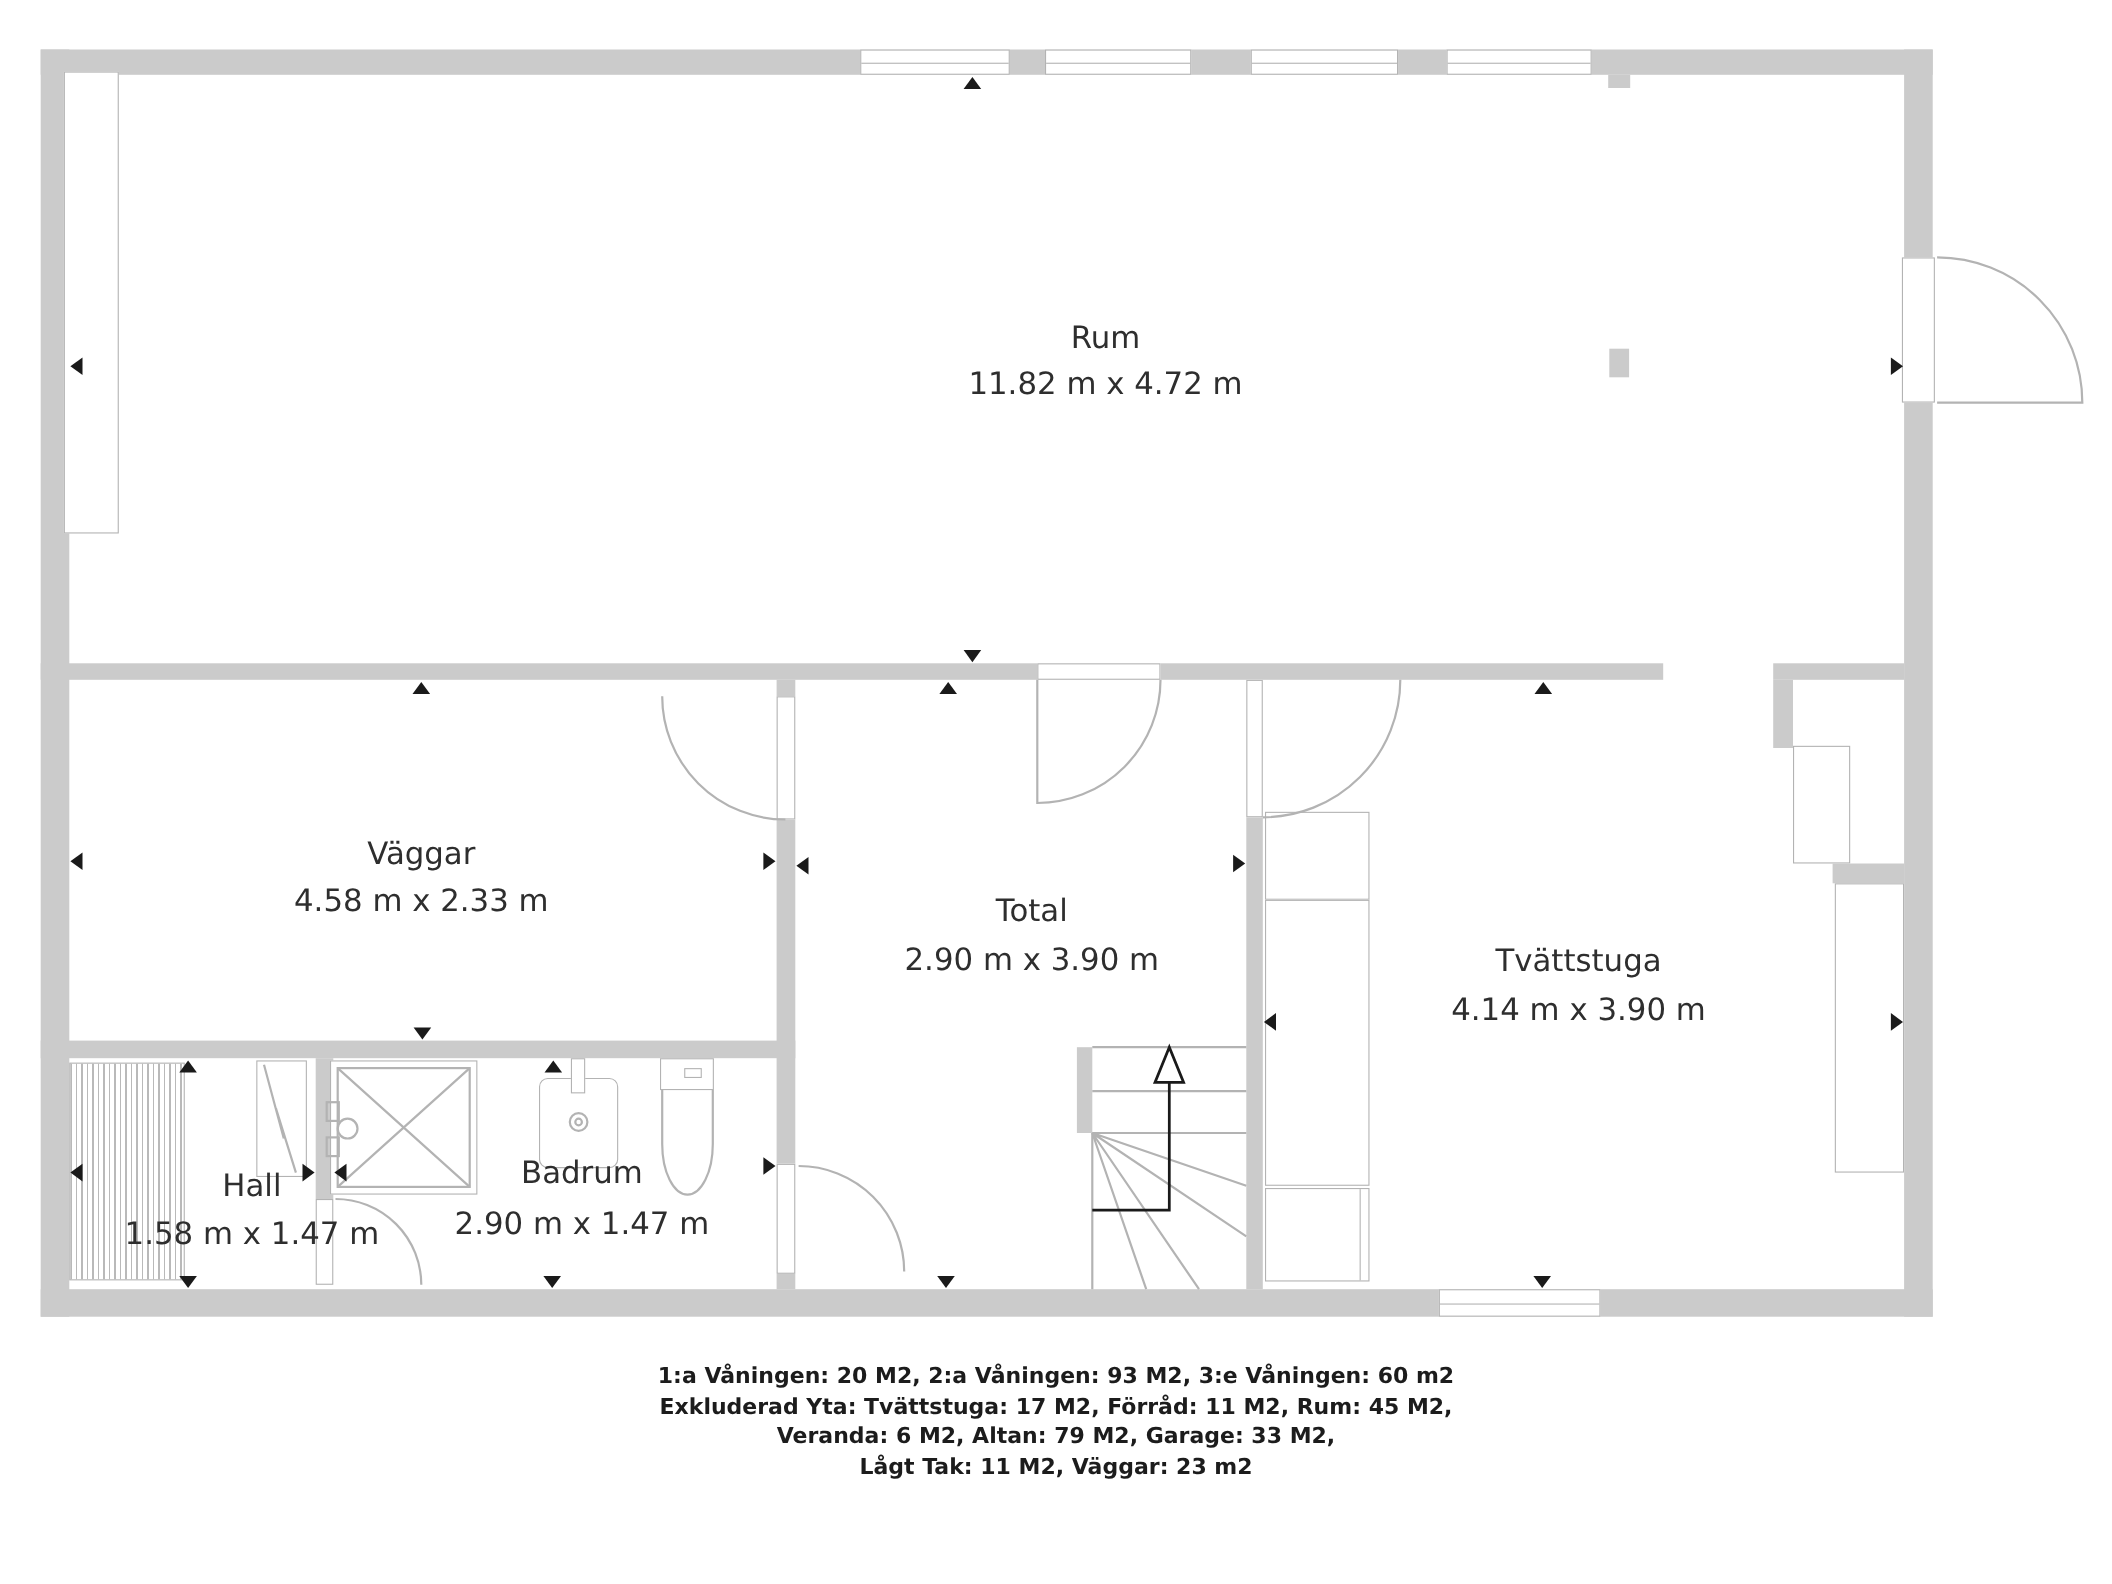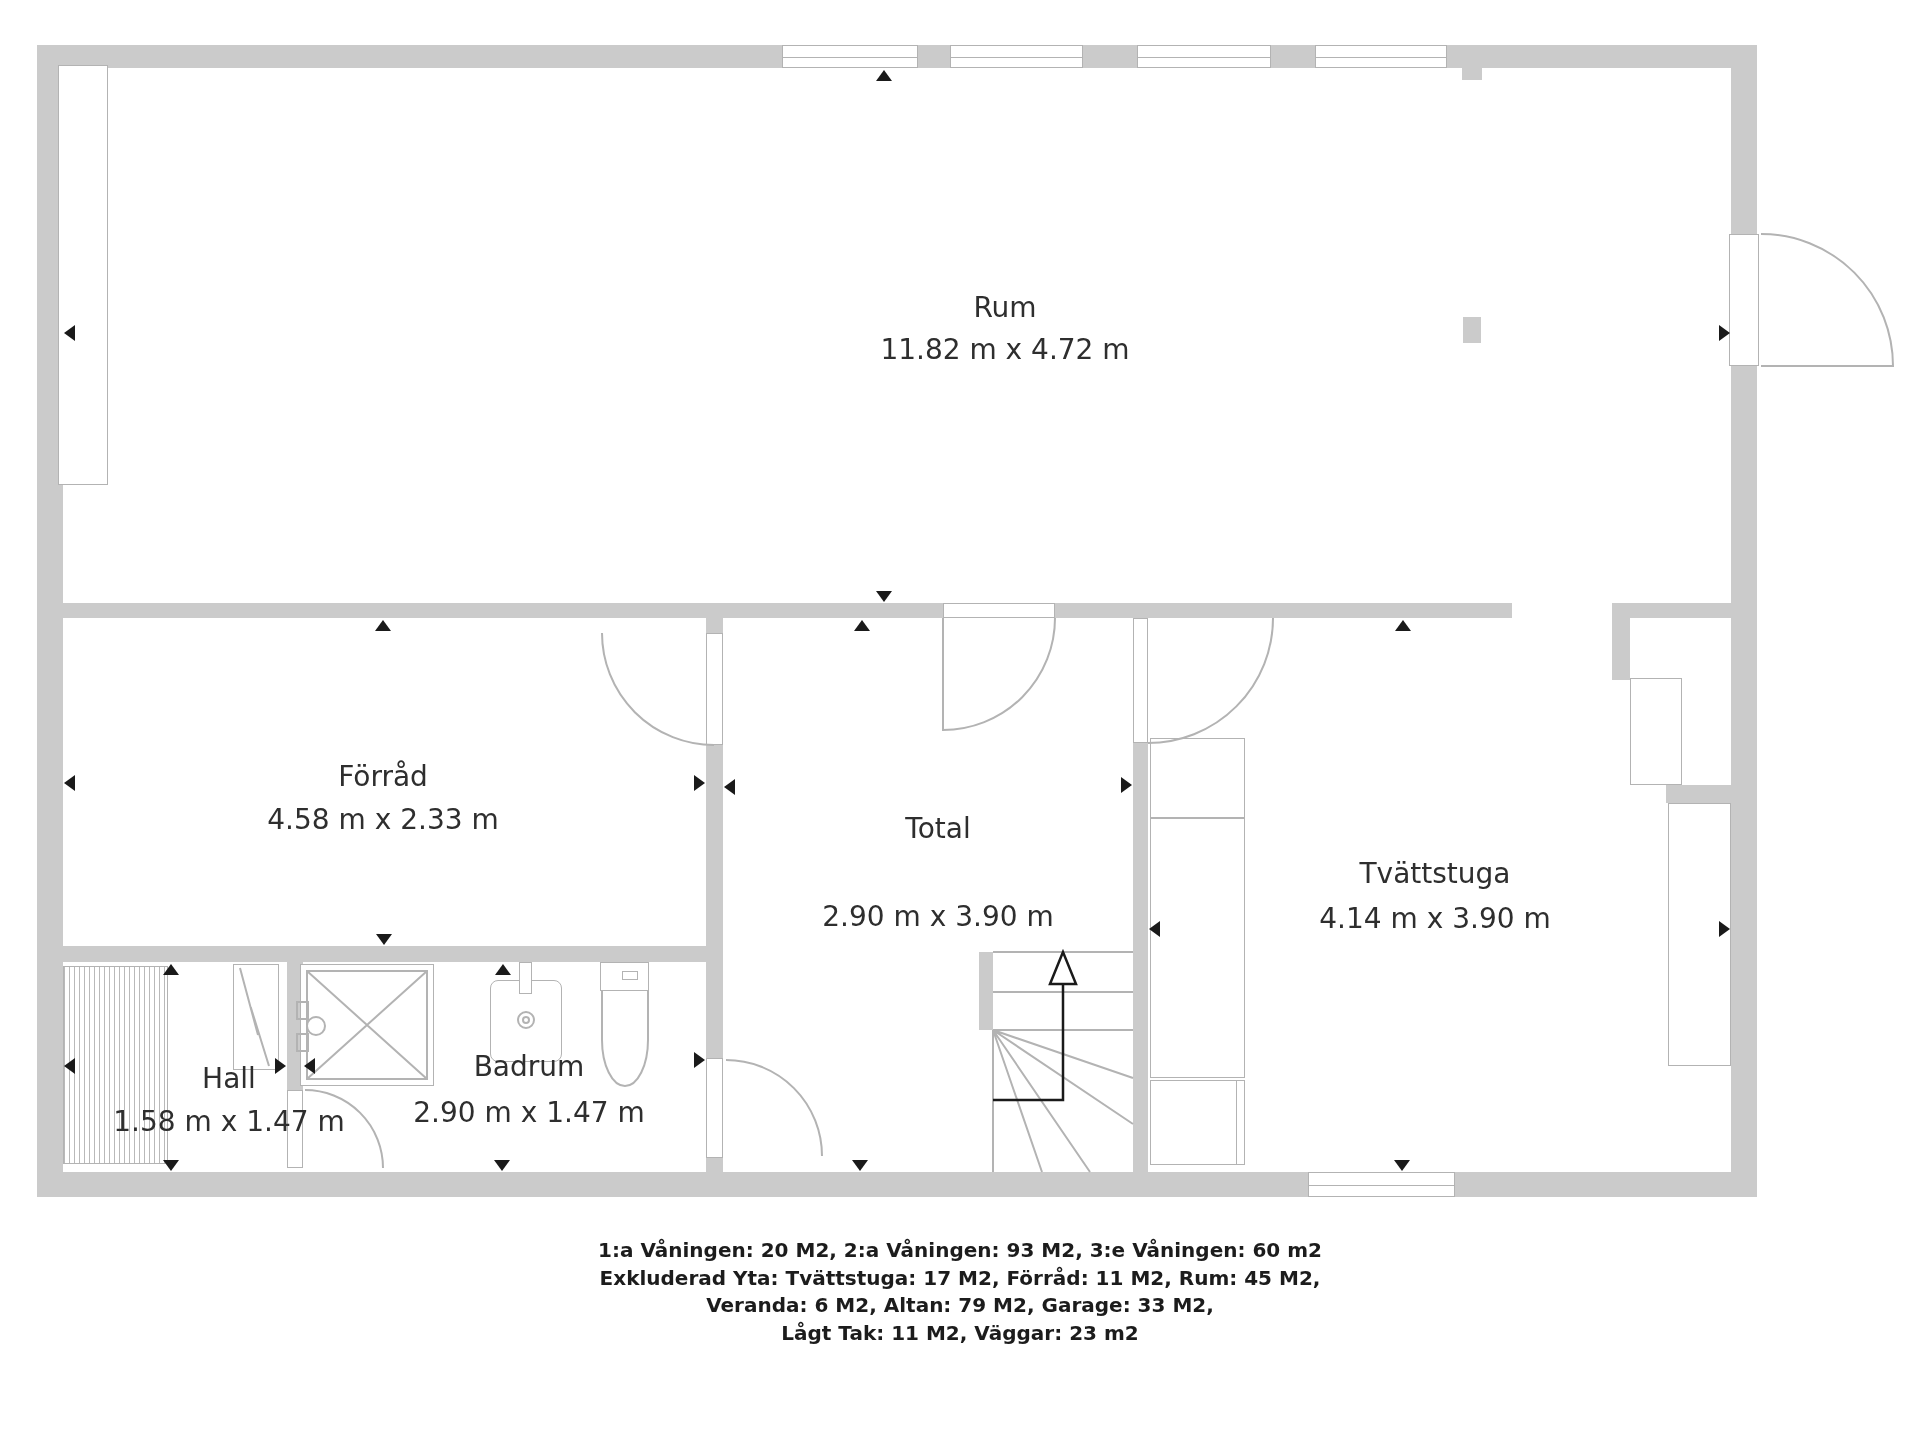--- a/index.html
+++ b/index.html
@@ -159,24 +159,24 @@
   <div class="arr left" style="left:64px;top:1058px;"></div>
   <div class="arr right" style="left:275px;top:1058px;"></div>
 
   <div class="arr up" style="left:495px;top:964px;"></div>
   <div class="arr down" style="left:494px;top:1160px;"></div>
   <div class="arr left" style="left:304px;top:1058px;"></div>
   <div class="arr right" style="left:694px;top:1052px;"></div>
 
   <div class="lbl" style="left:1005px;top:307px;">Rum</div>
   <div class="lbl" style="left:1005px;top:349px;">11.82 m x 4.72 m</div>
-  <div class="lbl" style="left:383px;top:776px;">Förråd</div>
+  <div class="lbl" style="left:383px;top:776px;">Väggar</div>
   <div class="lbl" style="left:383px;top:819px;">4.58 m x 2.33 m</div>
   <div class="lbl" style="left:938px;top:828px;">Total</div>
-  <div class="lbl" style="left:938px;top:872px;margin-top:44px;">2.90 m x 3.90 m</div>
+  <div class="lbl" style="left:938px;top:872px;">2.90 m x 3.90 m</div>
   <div class="lbl" style="left:1435px;top:873px;">Tvättstuga</div>
   <div class="lbl" style="left:1435px;top:918px;">4.14 m x 3.90 m</div>
   <div class="lbl" style="left:229px;top:1078px;">Hall</div>
   <div class="lbl" style="left:229px;top:1121px;">1.58 m x 1.47 m</div>
   <div class="lbl" style="left:529px;top:1066px;">Badrum</div>
   <div class="lbl" style="left:529px;top:1112px;">2.90 m x 1.47 m</div>
 
   <div id="summary">
     <div class="line">1:a Våningen: 20 M2, 2:a Våningen: 93 M2, 3:e Våningen: 60 m2</div>
     <div class="line">Exkluderad Yta: Tvättstuga: 17 M2, Förråd: 11 M2, Rum: 45 M2,</div>

